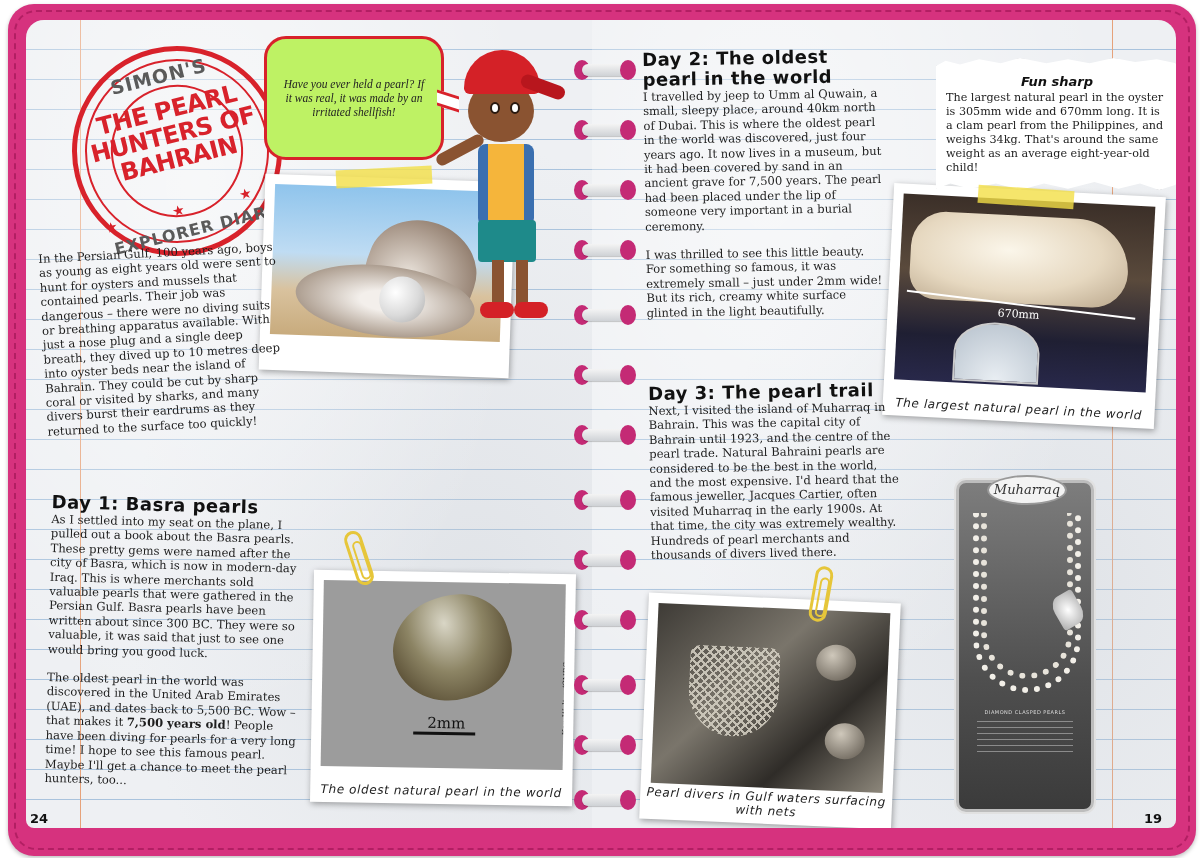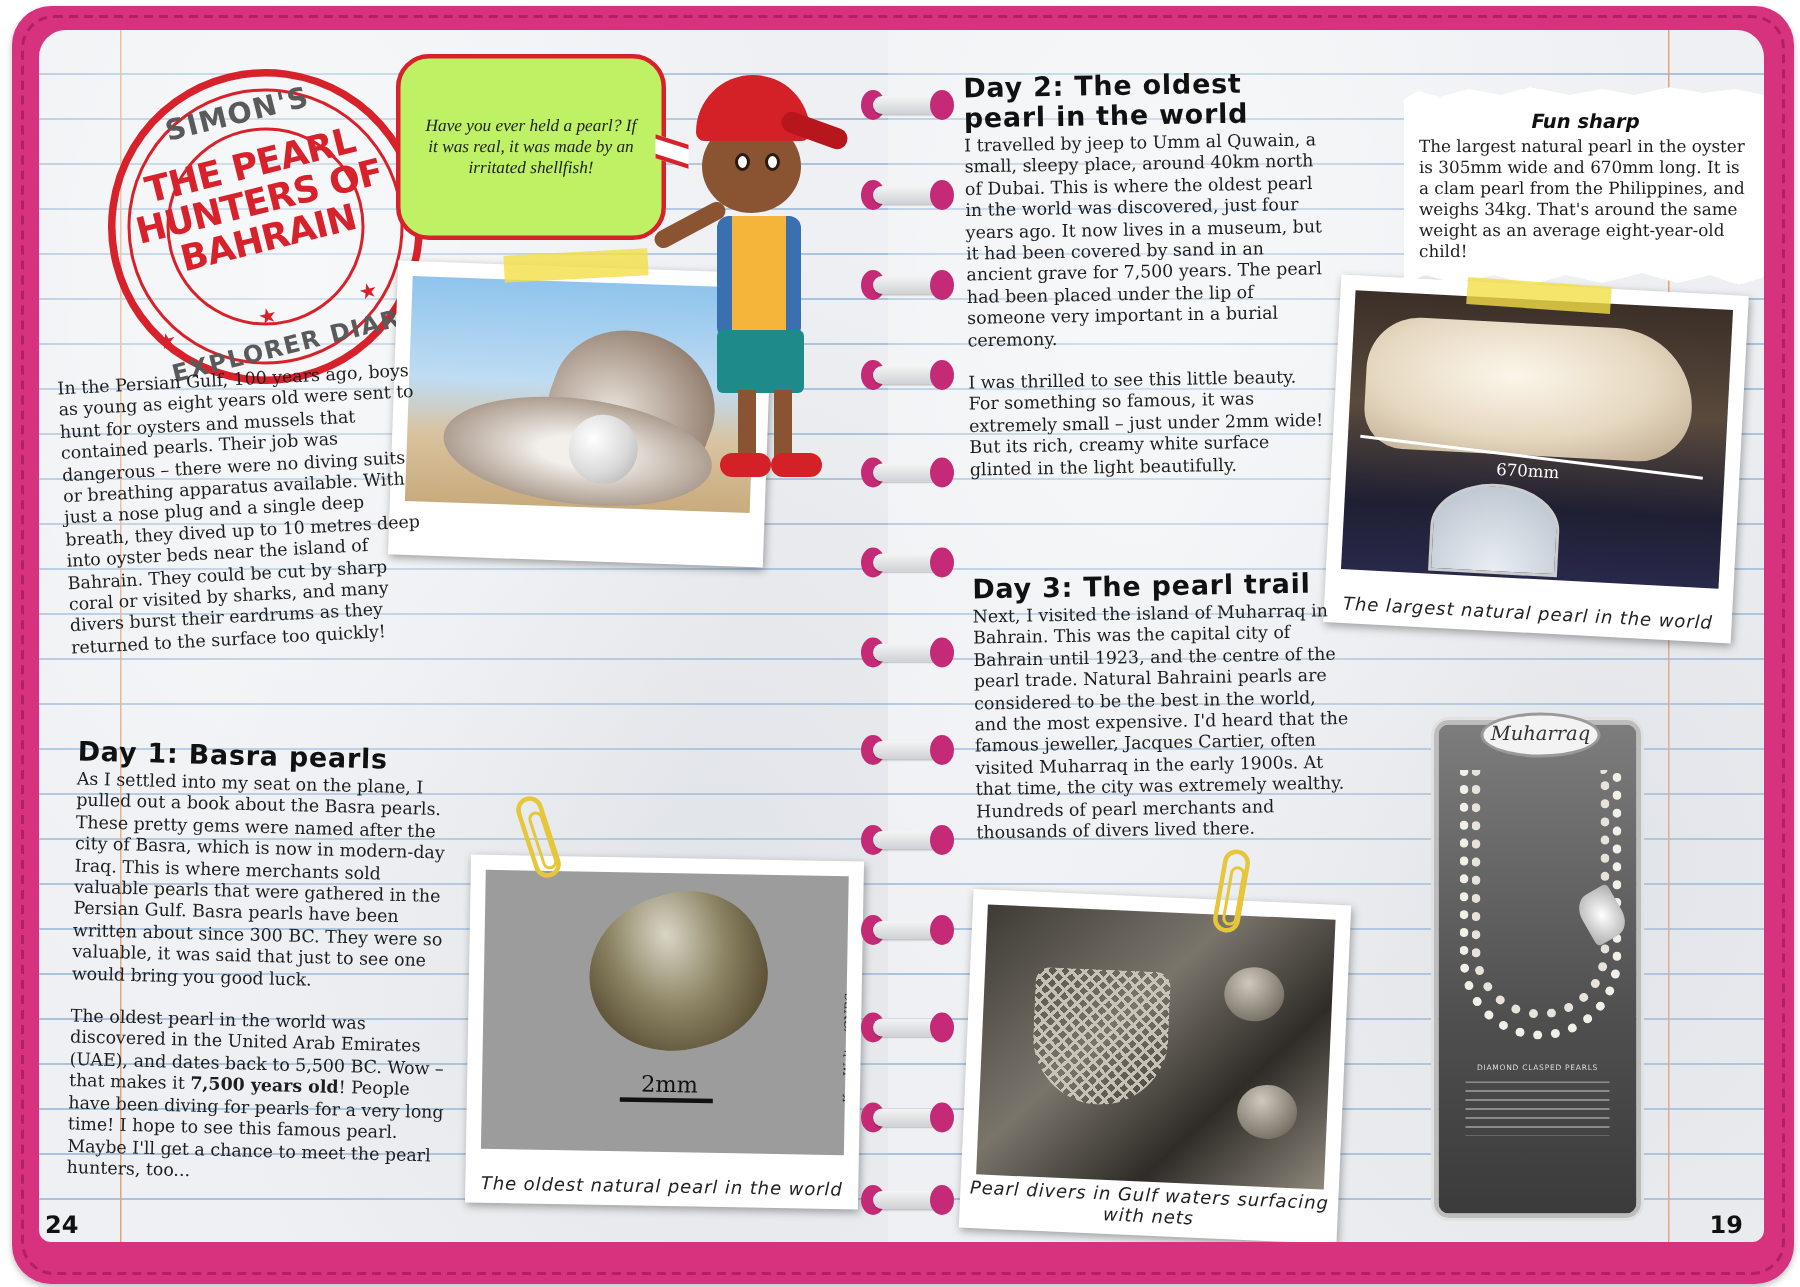--- a/index.html
+++ b/index.html
@@ -32,21 +32,21 @@
     background: radial-gradient(ellipse at 30% 20%, rgba(255,255,255,0.55), rgba(255,255,255,0) 60%),
                 radial-gradient(ellipse at 80% 70%, rgba(200,205,212,0.35), rgba(255,255,255,0) 55%);
     pointer-events: none;
   }
   .margin-line { position: absolute; top: 0; bottom: 0; width: 1px; background: #e6a27a; }
   .page.left .margin-line { left: 54px; }
   .page.right .margin-line { left: 520px; }
 
   .page-number {
     position: absolute; font-family: "DejaVu Sans", sans-serif; font-weight: bold;
-    font-size: 16px; color: #111; z-index: 5;
+    font-size: 13px; color: #111; z-index: 5;
   }
 
   
   .spiral { position: absolute; left: 570px; top: 60px; width: 70px; height: 760px; z-index: 6; }
   .ring { position: absolute; left: 0; width: 70px; height: 20px; }
   .ring .bar {
     position: absolute; left: 12px; right: 12px; top: 4px; height: 12px;
     background: linear-gradient(#f4f4f4, #cfd2d6); border-radius: 6px;
     box-shadow: 0 1px 1px rgba(0,0,0,0.2);
   }

